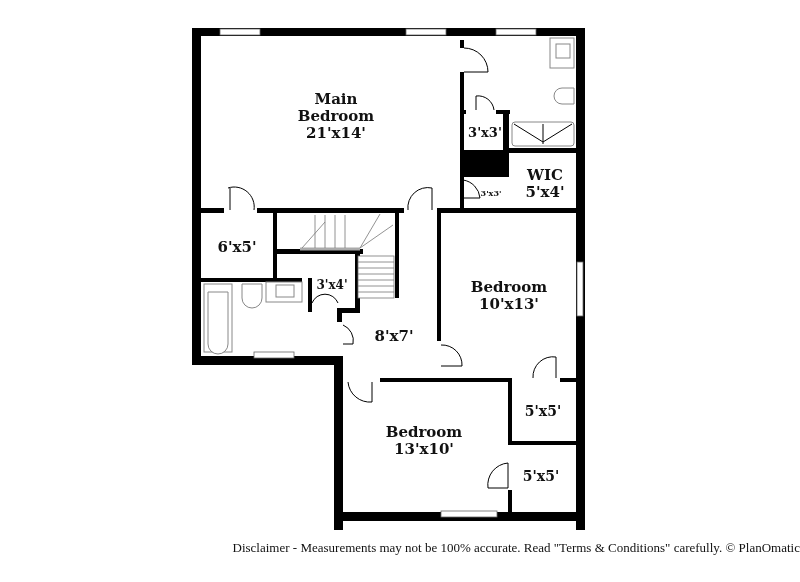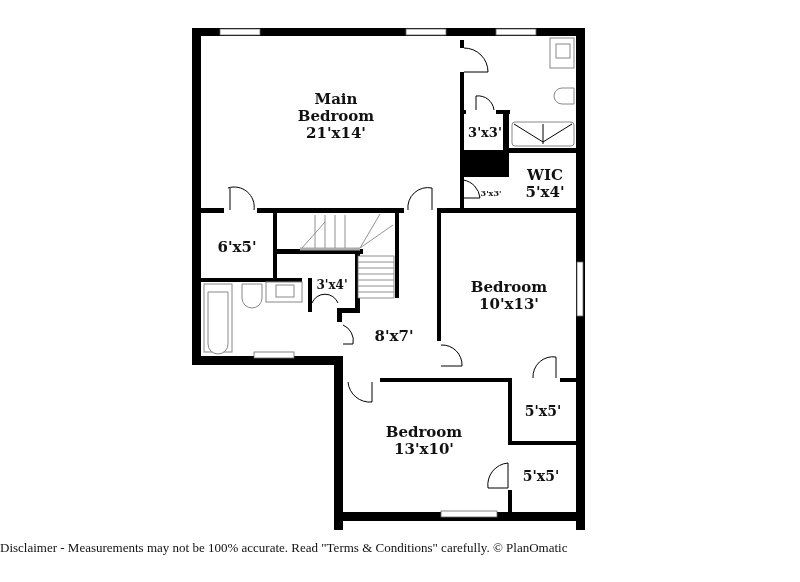--- a/index.html
+++ b/index.html
@@ -3,21 +3,21 @@
 <meta charset="utf-8">
 <style>
   html, body { margin: 0; padding: 0; background: #ffffff; }
   body { width: 800px; height: 582px; position: relative; overflow: hidden; font-family: "DejaVu Serif", serif; }
   #plan { position: absolute; left: 0; top: 0; width: 800px; height: 582px; }
   .wall { fill: #000; }
   .thin { stroke: #000; stroke-width: 1; fill: none; }
   .fix { stroke: #888; stroke-width: 1; fill: #fff; }
   .win { fill: #fff; stroke: #666; stroke-width: 0.8; }
   .lbl { font-family: "DejaVu Serif", serif; font-weight: bold; fill: #111; text-anchor: middle; }
-  .disclaimer { position: absolute; left: 0; width: 800px; top: 540px; text-align: left; font-family: "Liberation Serif", serif; font-size: 13px; color: #111; }
+  .disclaimer { position: absolute; left: 0; width: 800px; top: 540px; text-align: right; font-family: "Liberation Serif", serif; font-size: 13px; color: #111; }
 </style>
 </head>
 <body>
 
 <svg id="plan" viewBox="0 0 800 582">
 
   <g>
     <rect class="wall" x="192" y="28" width="392" height="8"></rect>
     <rect class="wall" x="192" y="28" width="9" height="337"></rect>
     <rect class="wall" x="576" y="28" width="9" height="502"></rect>

